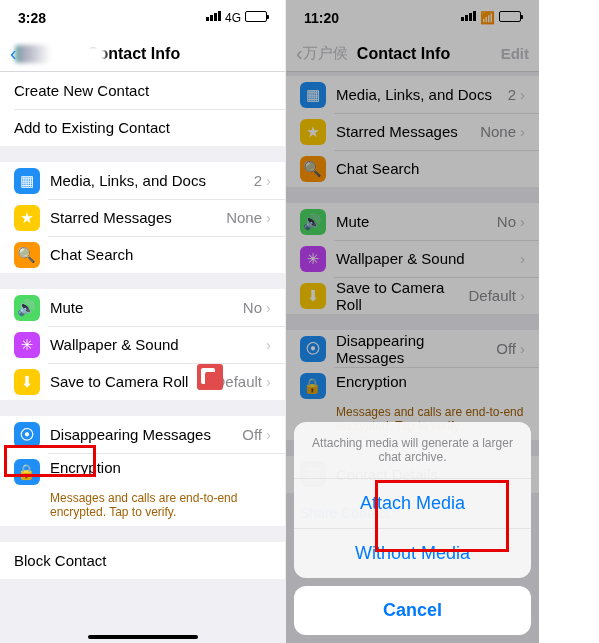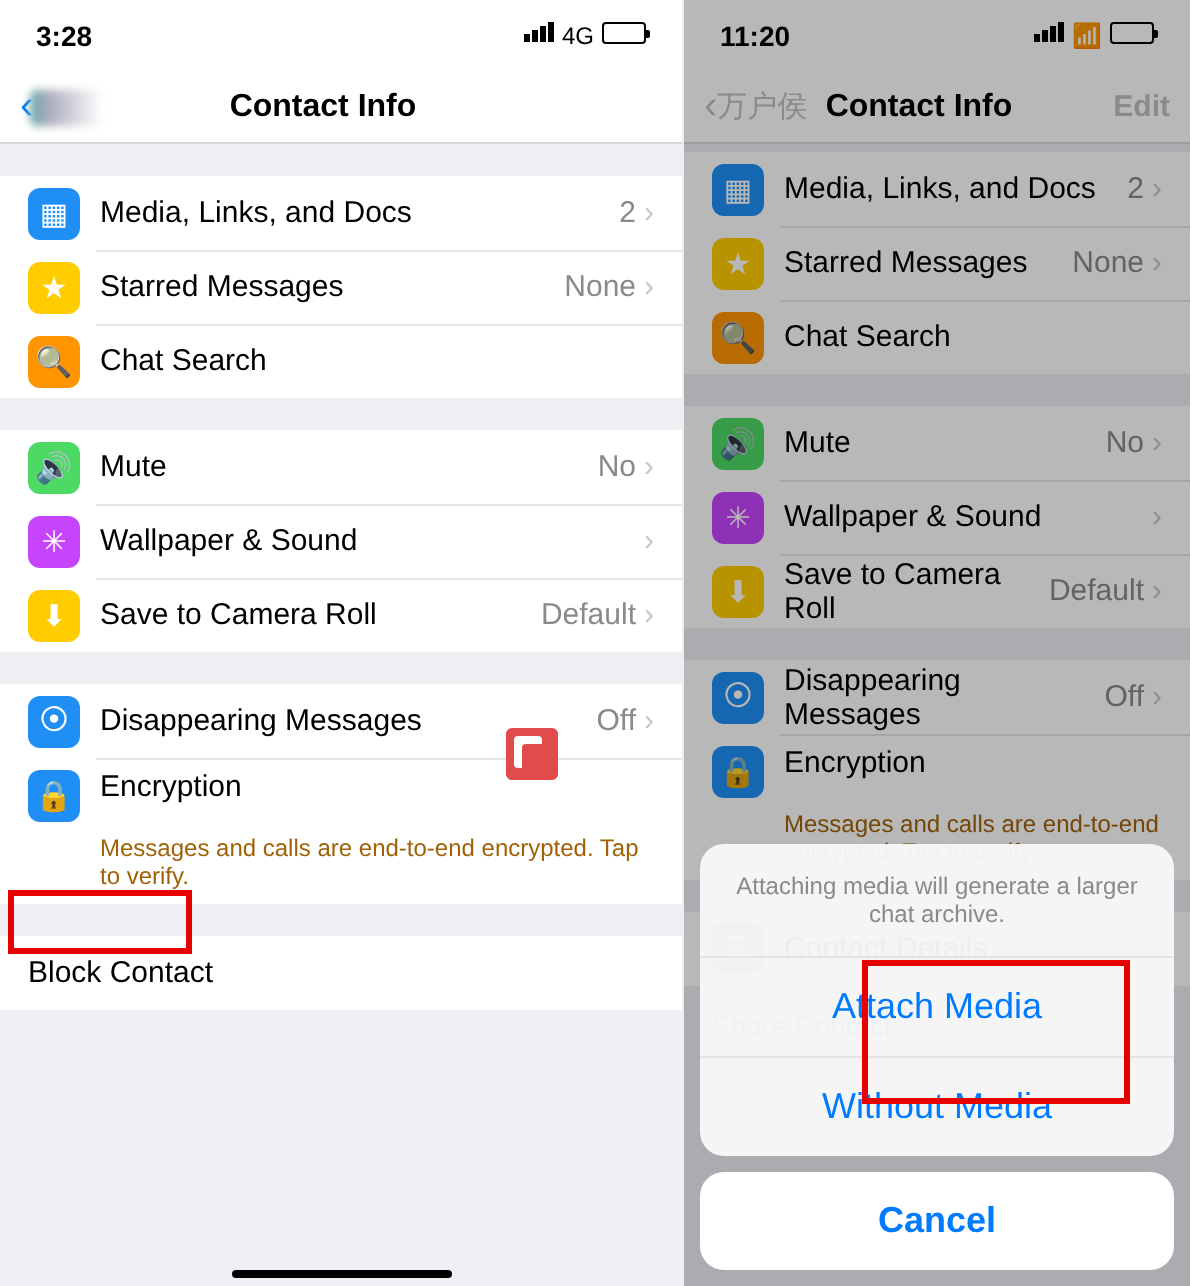--- a/index.html
+++ b/index.html
@@ -1,17 +1,17 @@
 <!DOCTYPE html>
 <html><head>
 <meta charset="utf-8">
 <style>
 * { box-sizing: border-box; margin: 0; padding: 0; font-family: -apple-system, "Helvetica Neue", Arial, sans-serif; }
 body { background: #fff; width: 599px; height: 643px; display: flex; }
-.screen { width: 341px; height: 643px; background: #efeff4; position: relative; overflow: hidden; }
+.screen { width: 285px; height: 643px; background: #efeff4; position: relative; overflow: hidden; }
 .screen.right { width: 254px; border-left: 1px solid #eee; }
 
 
 .statusbar { height: 36px; display: flex; align-items: center; justify-content: space-between; padding: 0 18px; font-size: 14px; font-weight: 600; background: #fff; }
 .statusbar .sb-right { display: flex; align-items: flex-start; gap: 4px; font-size: 12px; font-weight: 500; }
 .sig { display: inline-flex; align-items: flex-end; gap: 1px; }
 .sig i { width: 3px; background: #000; display: inline-block; }
 .sig i:nth-child(1){height:4px}.sig i:nth-child(2){height:6px}.sig i:nth-child(3){height:8px}.sig i:nth-child(4){height:10px}
 .bat { width: 22px; height: 11px; border: 1px solid #000; border-radius: 2px; position: relative; }
 .bat::after { content:""; position:absolute; right:-3px; top:3px; width:2px; height:4px; background:#000; border-radius:0 1px 1px 0;}
@@ -81,20 +81,28 @@
         </span>
       <span>4G</span>
       <span class="bat"><span class="fill" style="width:60%"></span></span>
     </span>
   </div>
   <div class="navhead">
     <span class="back">‹<span class="blurred"></span></span>
     <span class="title">Contact Info</span>
   </div>
 
+  <div class="group tight">
+    <div class="row">
+        <span class="link label">Create New Contact</span>
+      </div>
+    <div class="row">
+        <span class="link label">Add to Existing Contact</span>
+      </div>
+  </div>
 
   <div class="group">
     <div class="row with-icon">
       <span class="icon i-blue">▦</span>
       <span class="label">Media, Links, and Docs</span>
       <span class="val">2</span>
         <span class="chev">›</span>
     </div>
     <div class="row with-icon">
       <span class="icon i-yellow">★</span>

